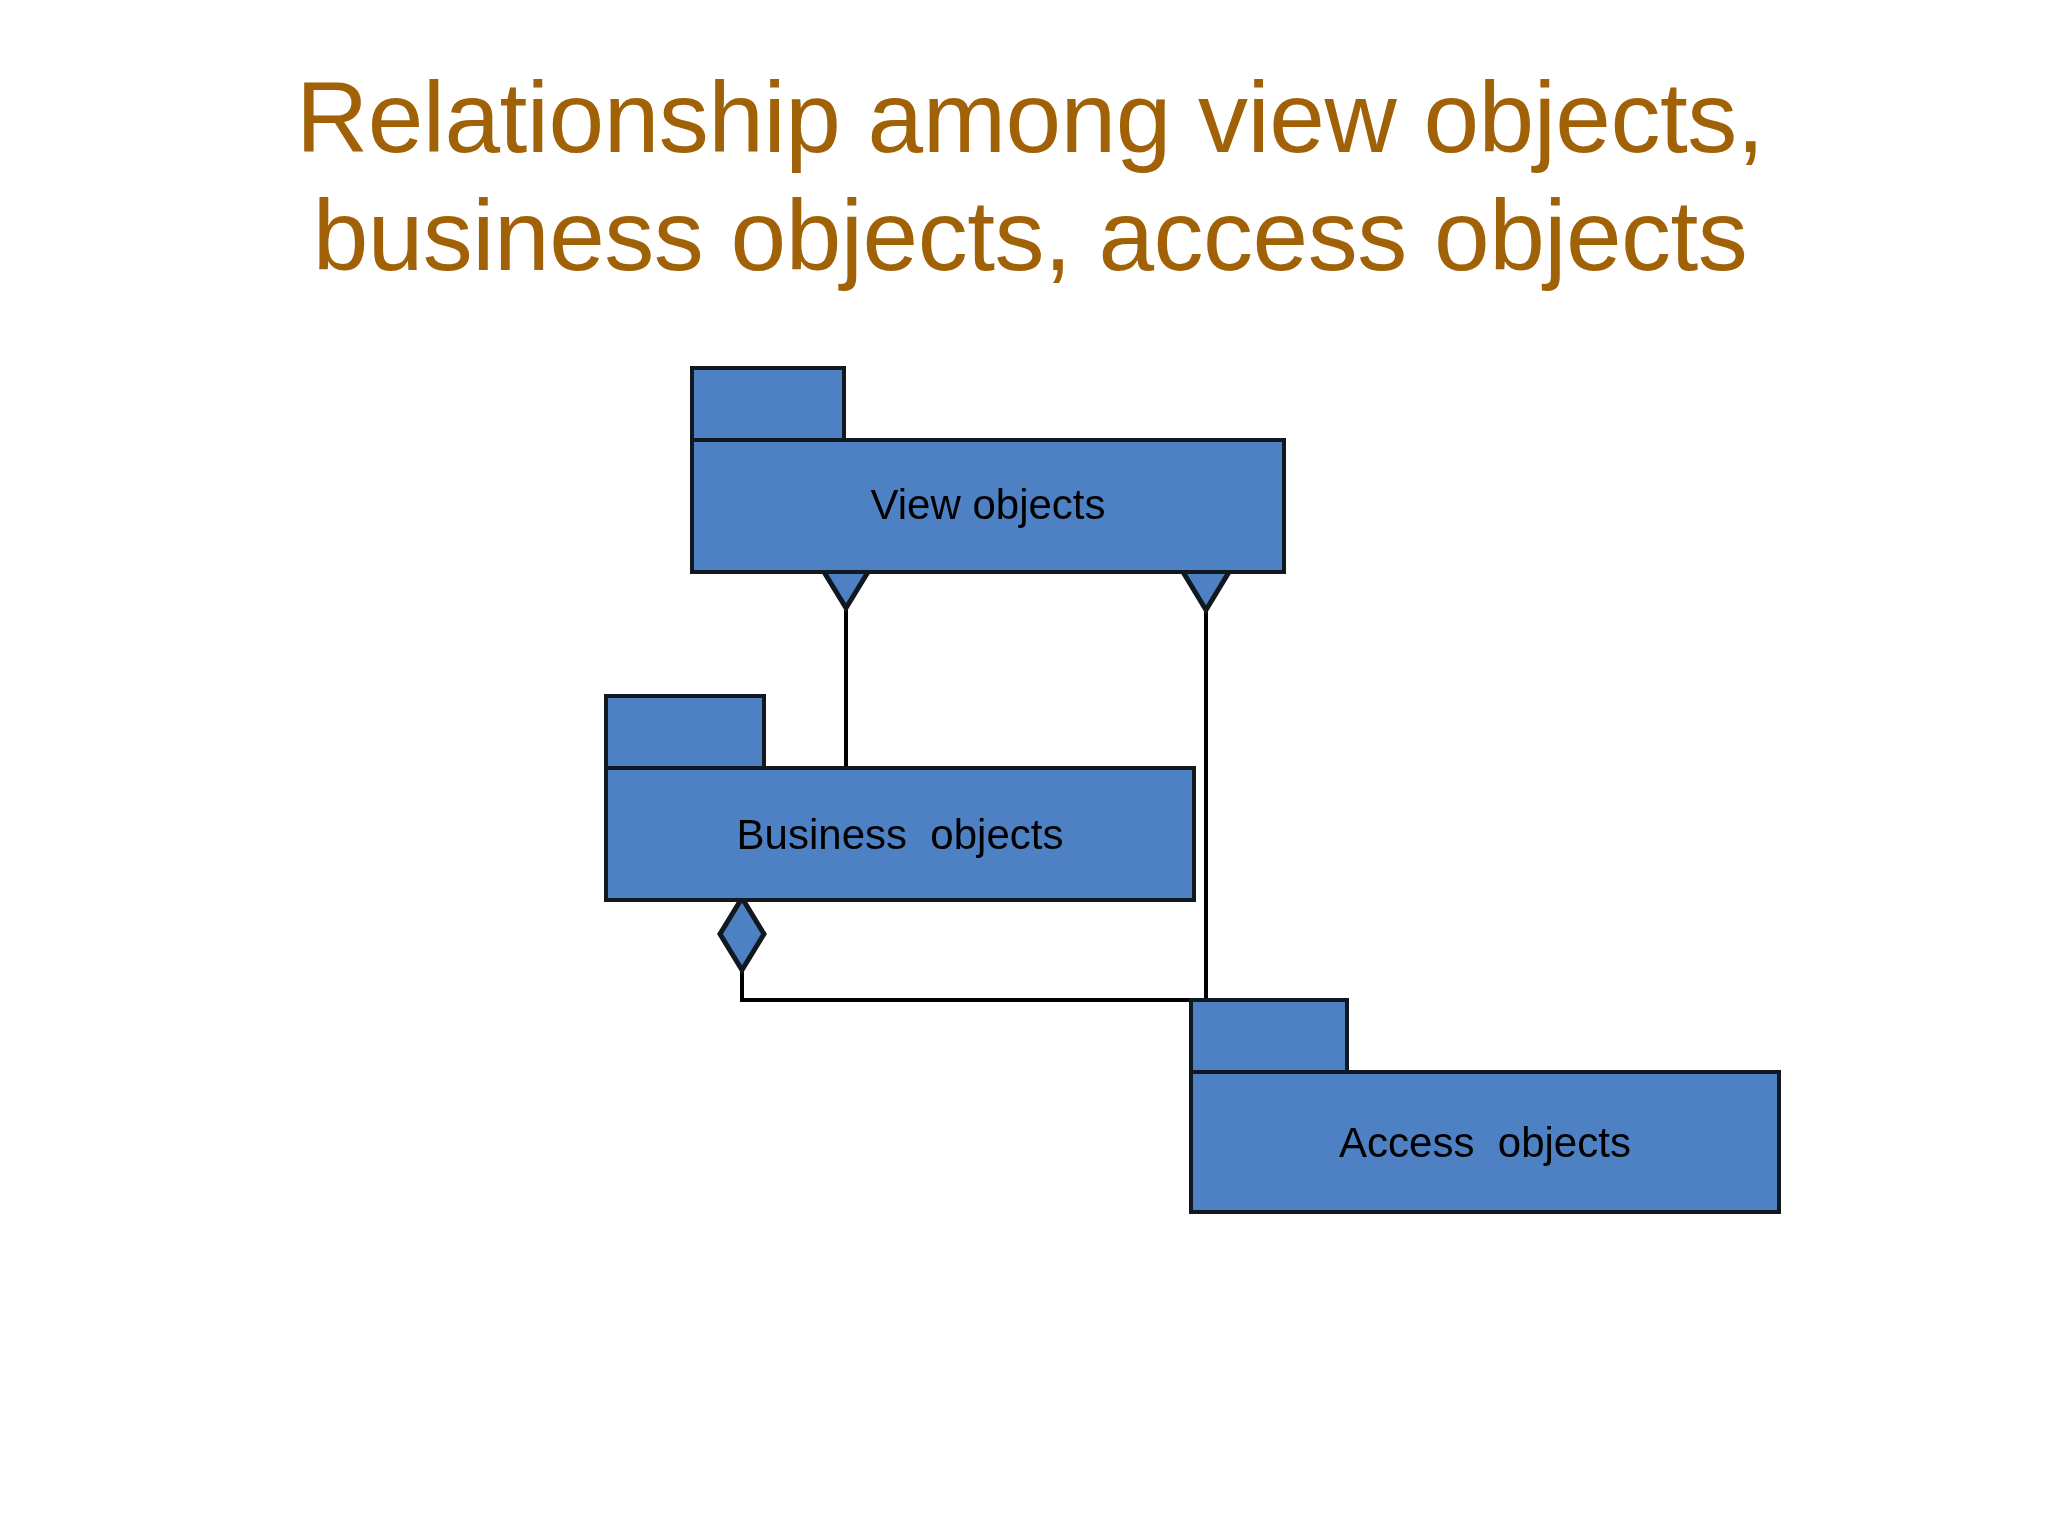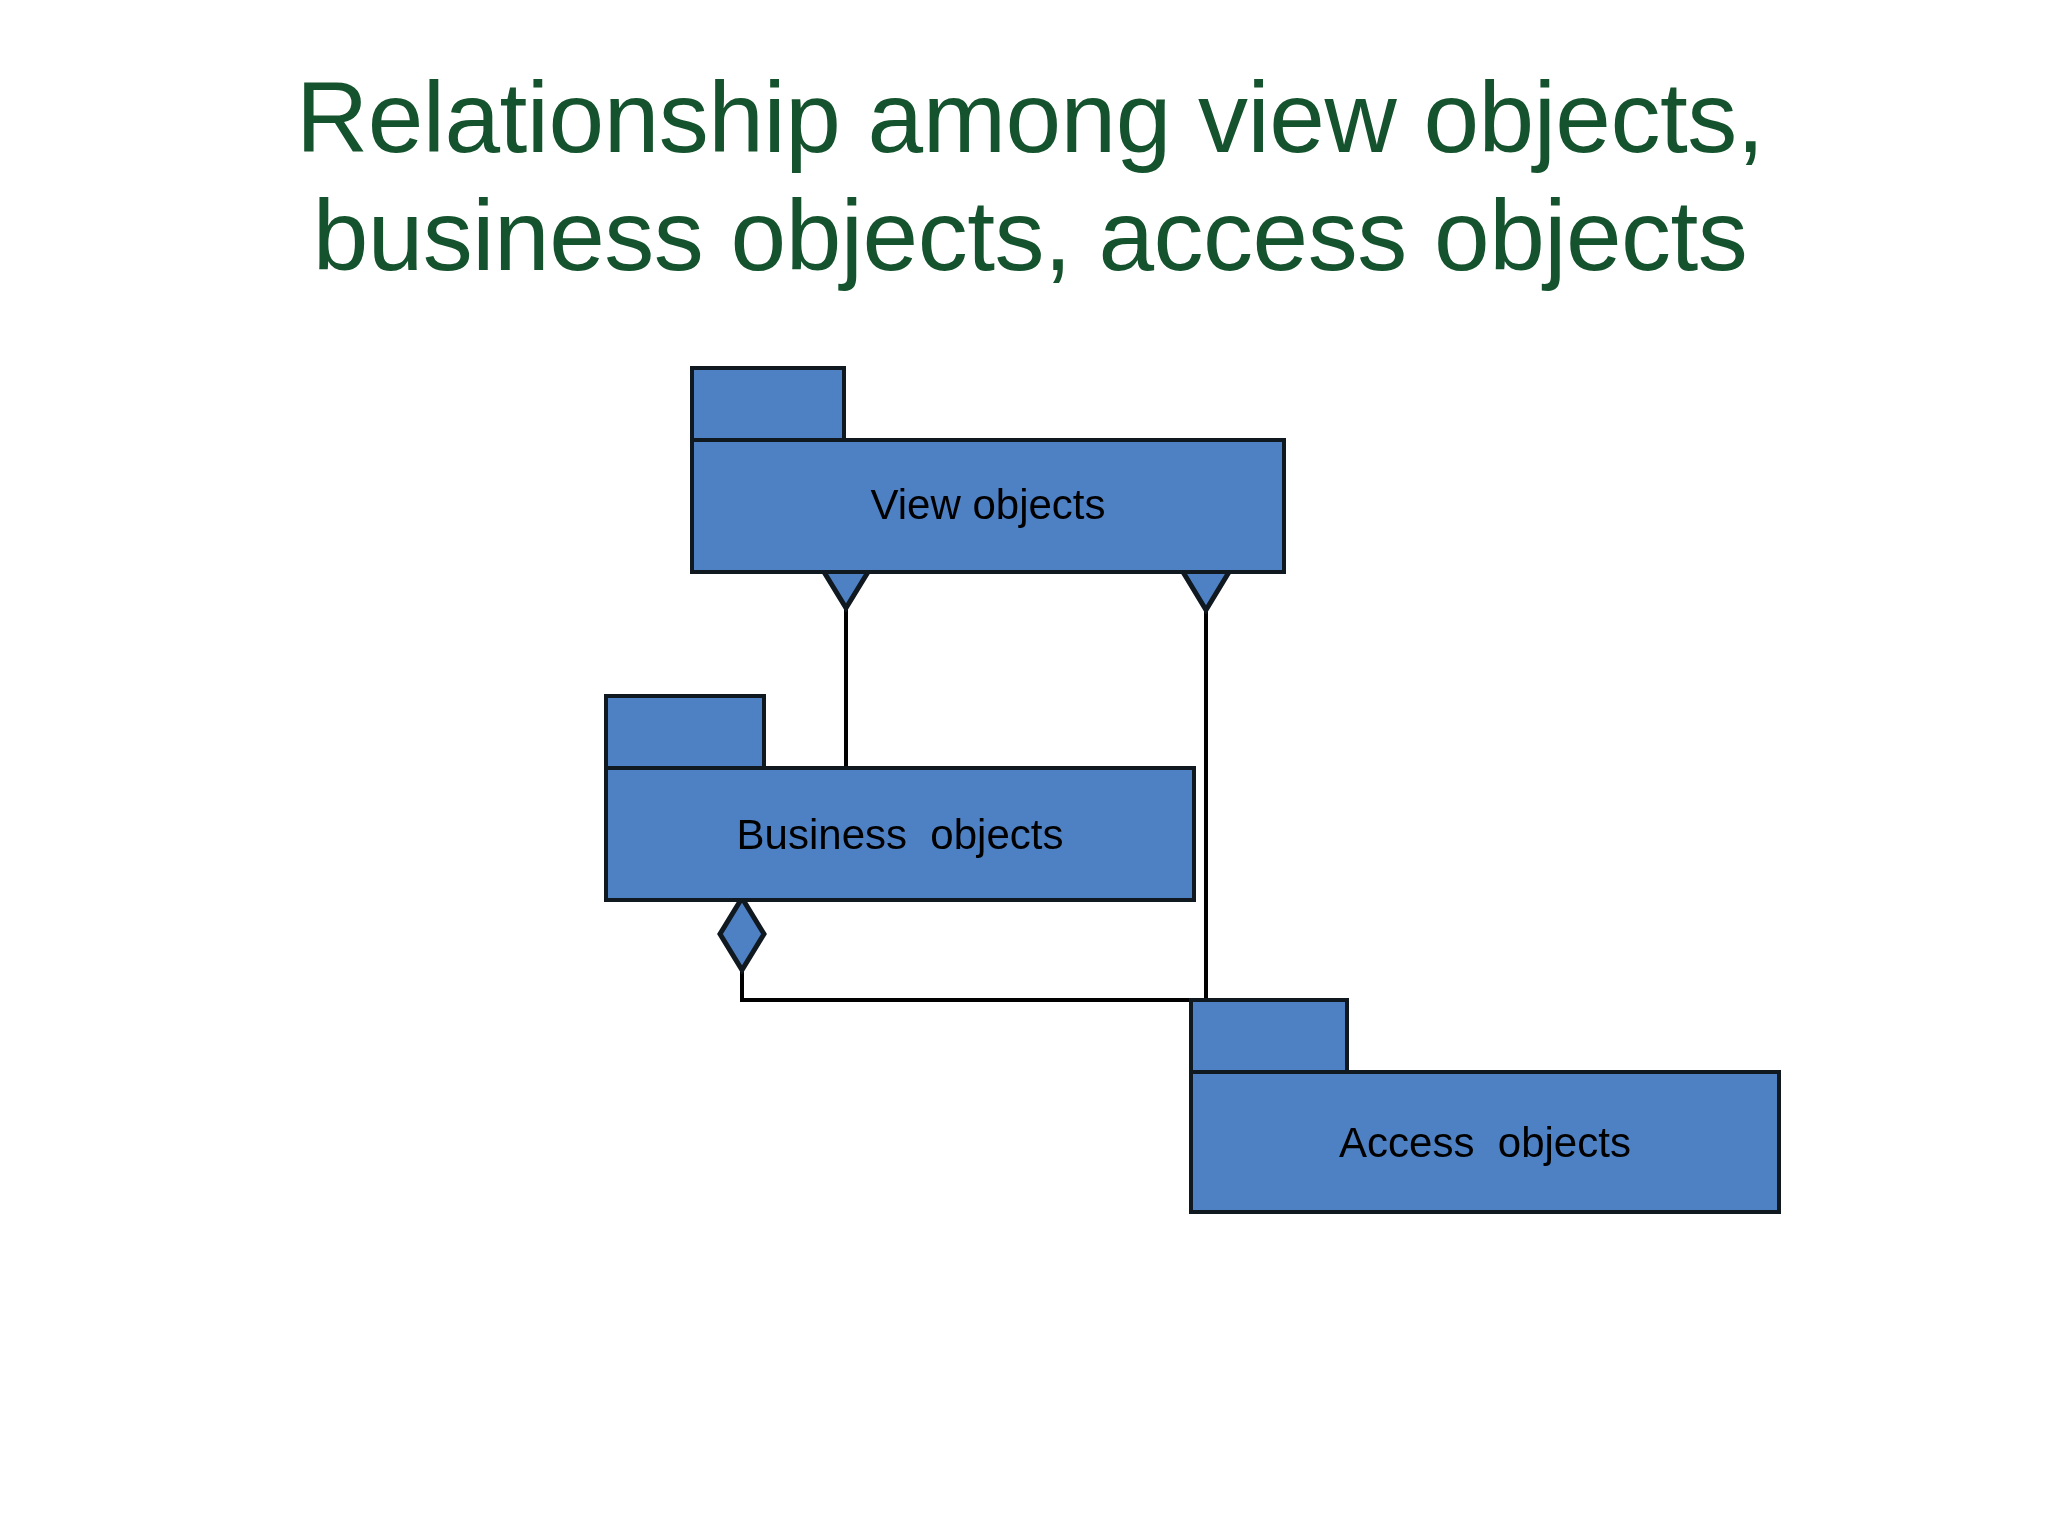--- a/index.html
+++ b/index.html
@@ -22,21 +22,21 @@
   #title {
     position: absolute;
     left: 180px;
     top: 58px;
     width: 1700px;
     text-align: center;
     font-family: "Liberation Sans", sans-serif;
     font-size: 100px;
     line-height: 1.18;
     font-weight: 400;
-    color: #14532d;
+    color: #a16207;
     letter-spacing: -0.5px;
     white-space: pre-line;
   }
   #diagram {
     position: absolute;
     left: 0;
     top: 0;
     width: 2048px;
     height: 1536px;
   }

